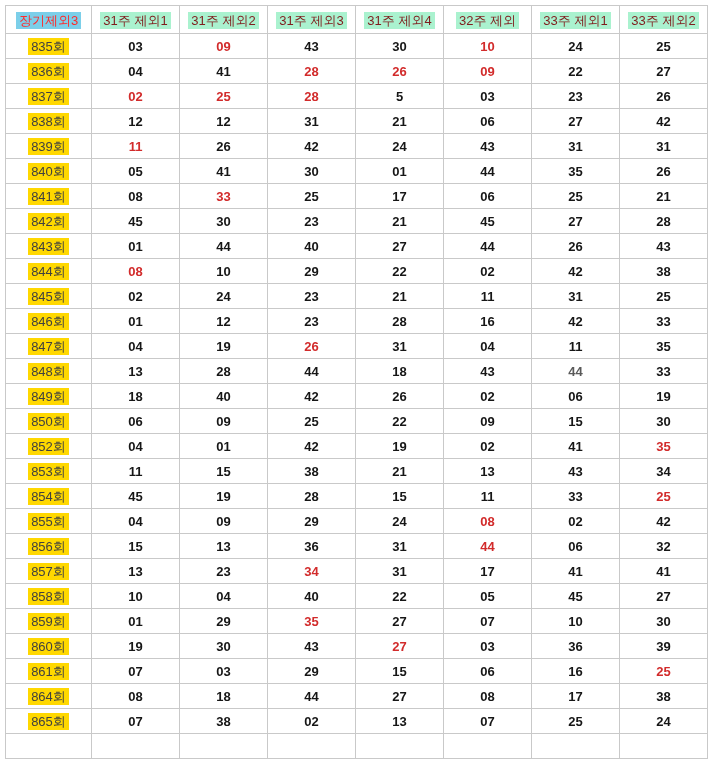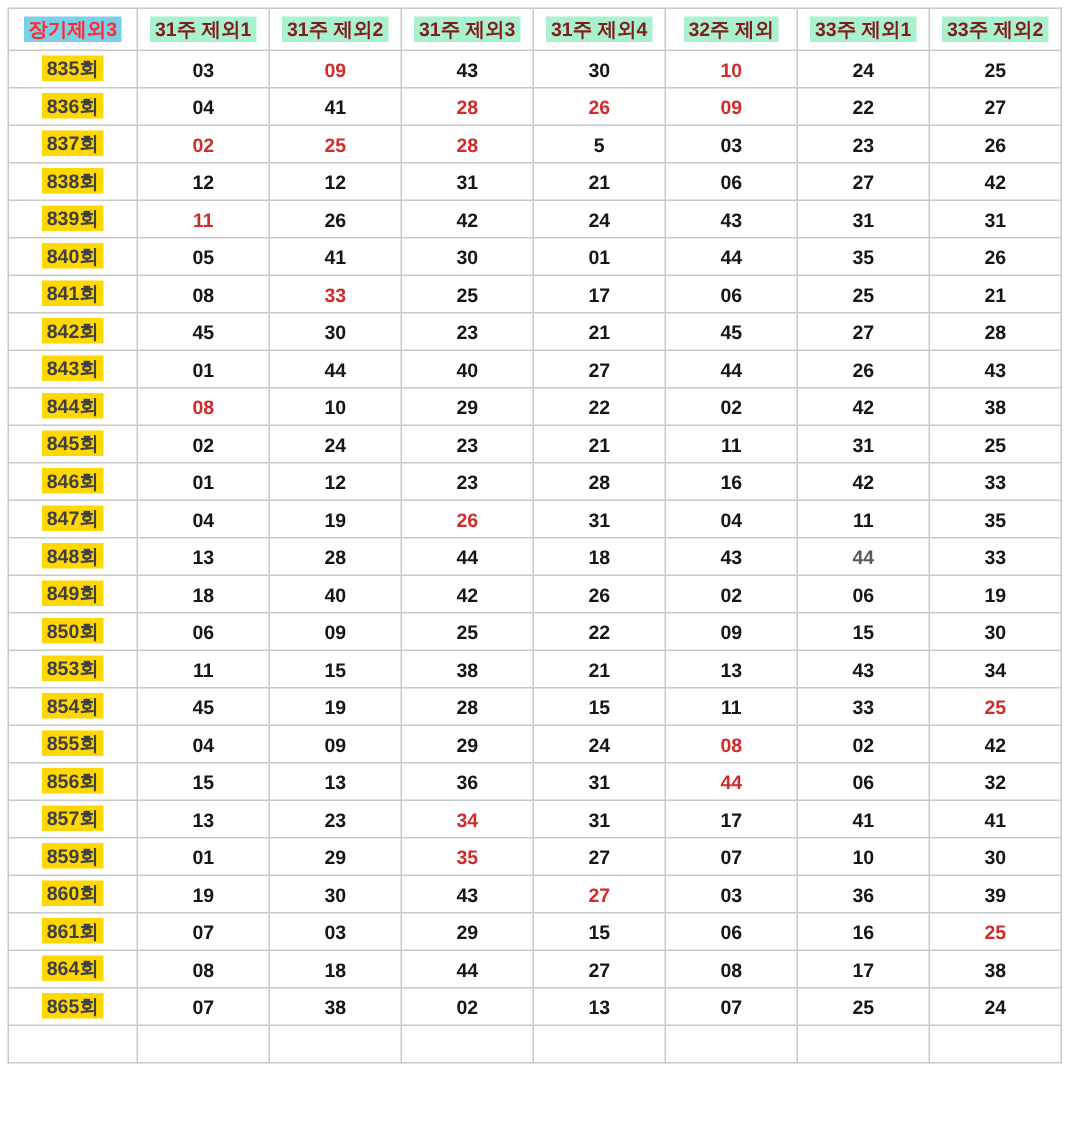--- a/index.html
+++ b/index.html
@@ -27,21 +27,21 @@
     padding: 0;
     overflow: hidden;
     white-space: nowrap;
   }
   table.exclusion th { height: 27px; }
   table.exclusion td { height: 24px; }
 
   .hl {
     display: inline-block;
     padding: 1px 3px;
-    font-weight: bold;
+    font-weight: normal;
     font-size: 13px;
     line-height: 15px;
   }
   .corner-hl   { background: #7ccfe9; color: #ff2a2a; }
   .colhead-hl  { background: #aaf2cf; color: #7f1d1d; }
   .rowlabel-hl { background: #ffd800; color: #404040; }
 
   td.value-cell {
     font-weight: bold;
     font-size: 13px;
@@ -236,20 +236,30 @@
           <td><span class="hl rowlabel-hl">850회</span></td>
           <td class="value-cell">06</td>
           <td class="value-cell">09</td>
           <td class="value-cell">25</td>
           <td class="value-cell">22</td>
           <td class="value-cell">09</td>
           <td class="value-cell">15</td>
           <td class="value-cell">30</td>
         </tr>
         <tr>
+          <td><span class="hl rowlabel-hl">852회</span></td>
+          <td class="value-cell">04</td>
+          <td class="value-cell">01</td>
+          <td class="value-cell">42</td>
+          <td class="value-cell">19</td>
+          <td class="value-cell">02</td>
+          <td class="value-cell">41</td>
+          <td class="value-cell red">35</td>
+        </tr>
+        <tr>
           <td><span class="hl rowlabel-hl">853회</span></td>
           <td class="value-cell">11</td>
           <td class="value-cell">15</td>
           <td class="value-cell">38</td>
           <td class="value-cell">21</td>
           <td class="value-cell">13</td>
           <td class="value-cell">43</td>
           <td class="value-cell">34</td>
         </tr>
         <tr>
@@ -284,20 +294,30 @@
         </tr>
         <tr>
           <td><span class="hl rowlabel-hl">857회</span></td>
           <td class="value-cell">13</td>
           <td class="value-cell">23</td>
           <td class="value-cell red">34</td>
           <td class="value-cell">31</td>
           <td class="value-cell">17</td>
           <td class="value-cell">41</td>
           <td class="value-cell">41</td>
+        </tr>
+        <tr>
+          <td><span class="hl rowlabel-hl">858회</span></td>
+          <td class="value-cell">10</td>
+          <td class="value-cell">04</td>
+          <td class="value-cell">40</td>
+          <td class="value-cell">22</td>
+          <td class="value-cell">05</td>
+          <td class="value-cell">45</td>
+          <td class="value-cell">27</td>
         </tr>
         <tr>
           <td><span class="hl rowlabel-hl">859회</span></td>
           <td class="value-cell">01</td>
           <td class="value-cell">29</td>
           <td class="value-cell red">35</td>
           <td class="value-cell">27</td>
           <td class="value-cell">07</td>
           <td class="value-cell">10</td>
           <td class="value-cell">30</td>

